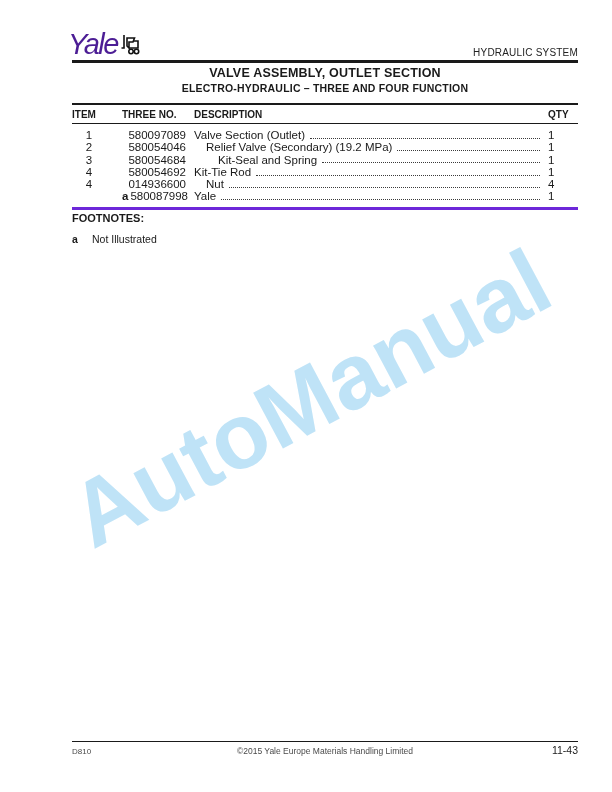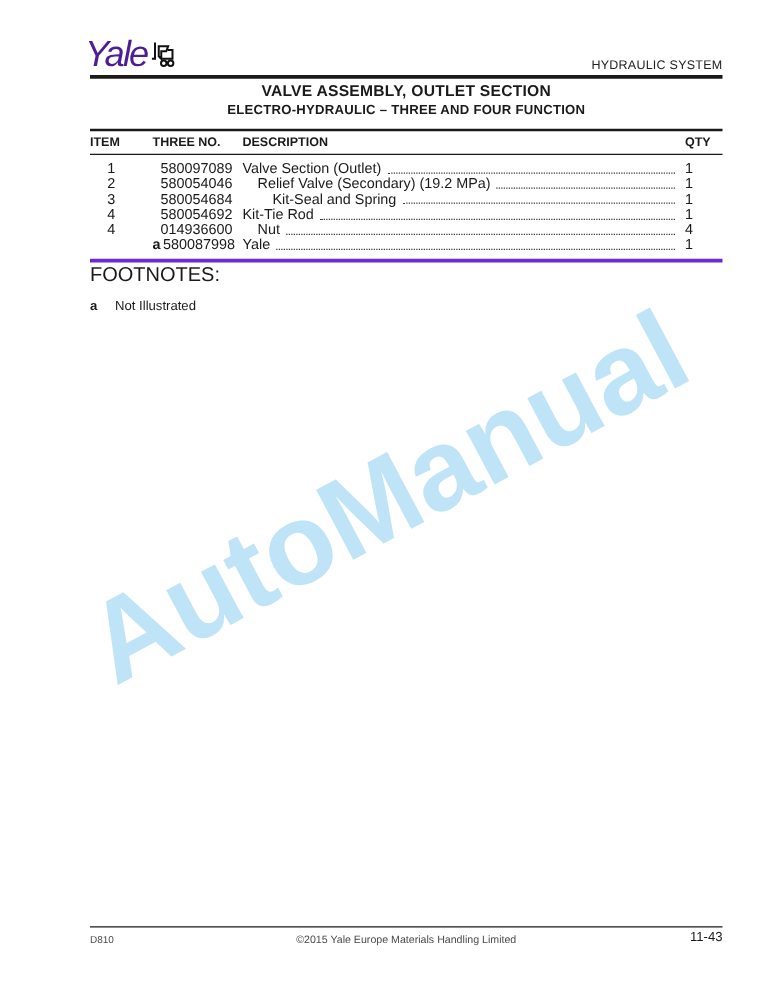--- a/index.html
+++ b/index.html
@@ -50,21 +50,21 @@
   .head-part { text-align:left; }
   .col-desc  { flex:1; display:flex; margin-left:8px; min-width:0; }
   .desc-text { white-space:nowrap; }
   .leader    { flex:1; border-bottom:1.6px dotted #3a3a3a; margin:0 8px 2.5px 5px; }
   .col-qty   { width:30px; flex:none; text-align:left; padding-right:14px; }
   .head-qty  { padding-right:12px; }
   .fn-marker { font-weight:bold; padding-right:2px; }
 
   
   .footnotes { position:absolute; left:72px; top:212px; }
-  .footnotes-label { font-size:16px; font-weight:normal; }
+  .footnotes-label { font-size:11px; font-weight:bold; }
   .footnote-item { margin-top:9px; font-size:10.5px; display:flex; }
   .footnote-item .fn-marker { width:20px; padding:0; }
 
   
   .watermark {
     position:absolute; left:30px; top:248px; width:560px; height:300px;
     display:flex; align-items:center; justify-content:center;
     transform:rotate(-28deg);
     font-size:92px; font-weight:bold; letter-spacing:0px;
     pointer-events:none; white-space:nowrap; z-index:0;

